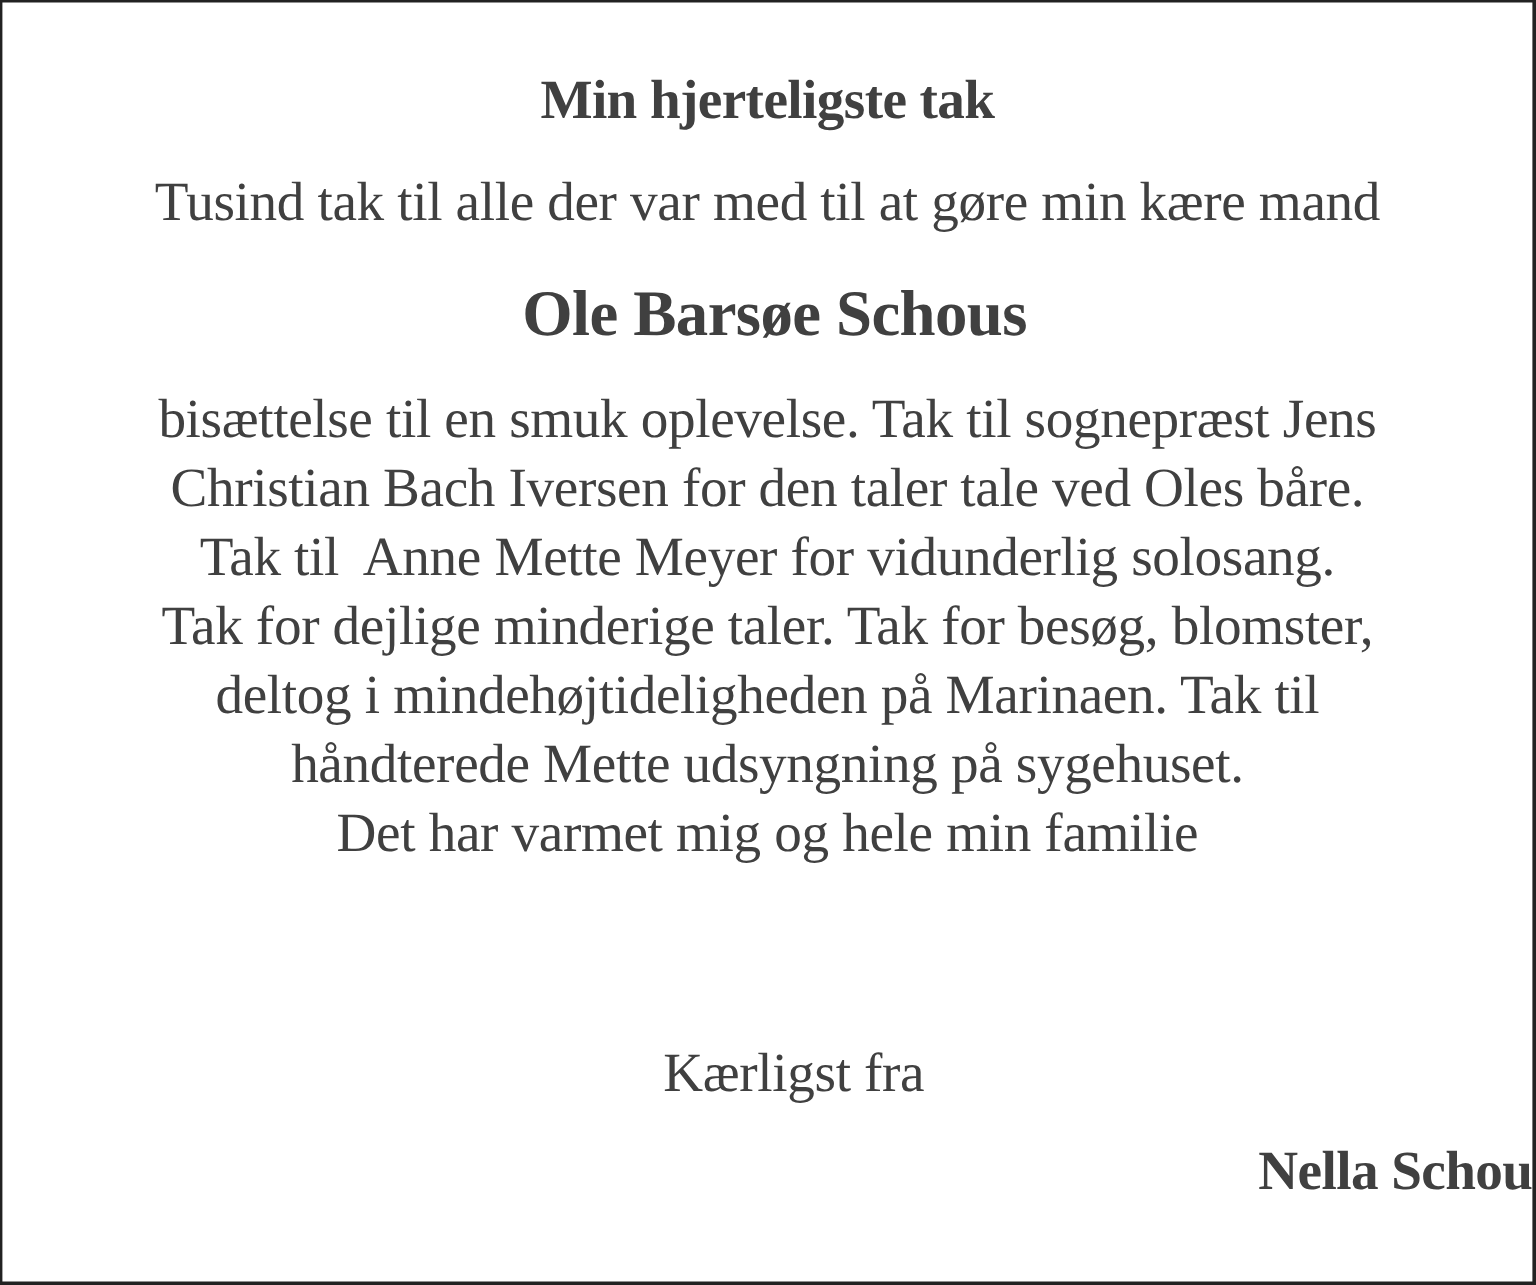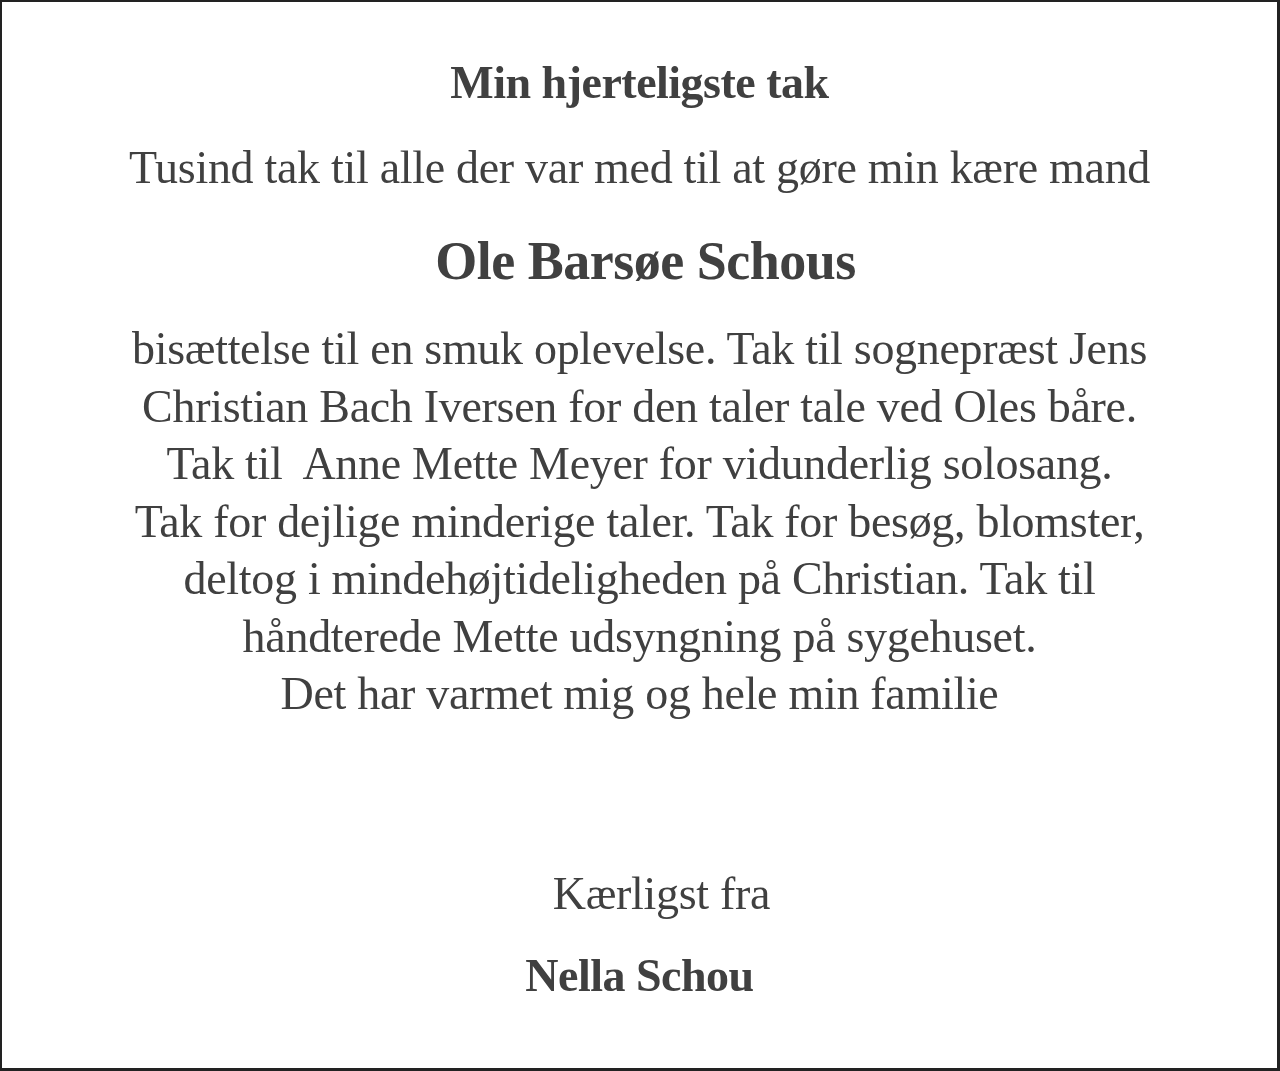--- a/index.html
+++ b/index.html
@@ -74,33 +74,34 @@
       padding-left: 44px;
     }
     .signature {
       position: absolute;
       left: 0; right: 0;
       top: 945px;
       font-size: 46px;
       font-weight: bold;
       line-height: 58px;
       letter-spacing: -0.5px;
+      text-align: right;
     }
   </style>
 </head>
 <body>
 
 <div class="ad-frame">
   <div class="heading">Min hjerteligste tak</div>
   <div class="intro">Tusind tak til alle der var med til at gøre min kære mand</div>
   <div class="name">Ole Barsøe Schous</div>
   <div class="body-text">
     <span class="line">bisættelse til en smuk oplevelse. Tak til sognepræst Jens</span>
     <span class="line">Christian Bach Iversen for den taler tale ved Oles båre.</span>
     <span class="line">Tak til  Anne Mette Meyer for vidunderlig solosang.</span>
     <span class="line">Tak for dejlige minderige taler. Tak for besøg, blomster,</span>
-    <span class="line">deltog i mindehøjtideligheden på Christian. Tak til</span>
+    <span class="line">deltog i mindehøjtideligheden på Marinaen. Tak til</span>
     <span class="line">håndterede Mette udsyngning på sygehuset.</span>
     <span class="line">Det har varmet mig og hele min familie</span>
   </div>
   <div class="closing">Kærligst fra</div>
   <div class="signature">Nella Schou</div>
 </div>
 
 </body></html>

